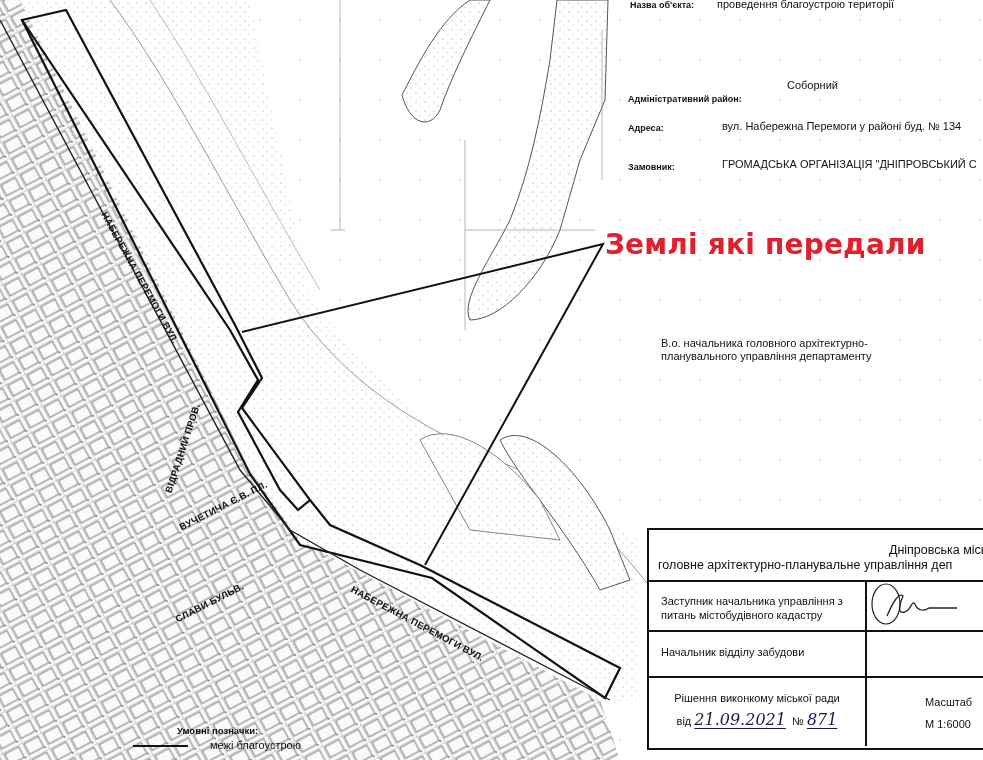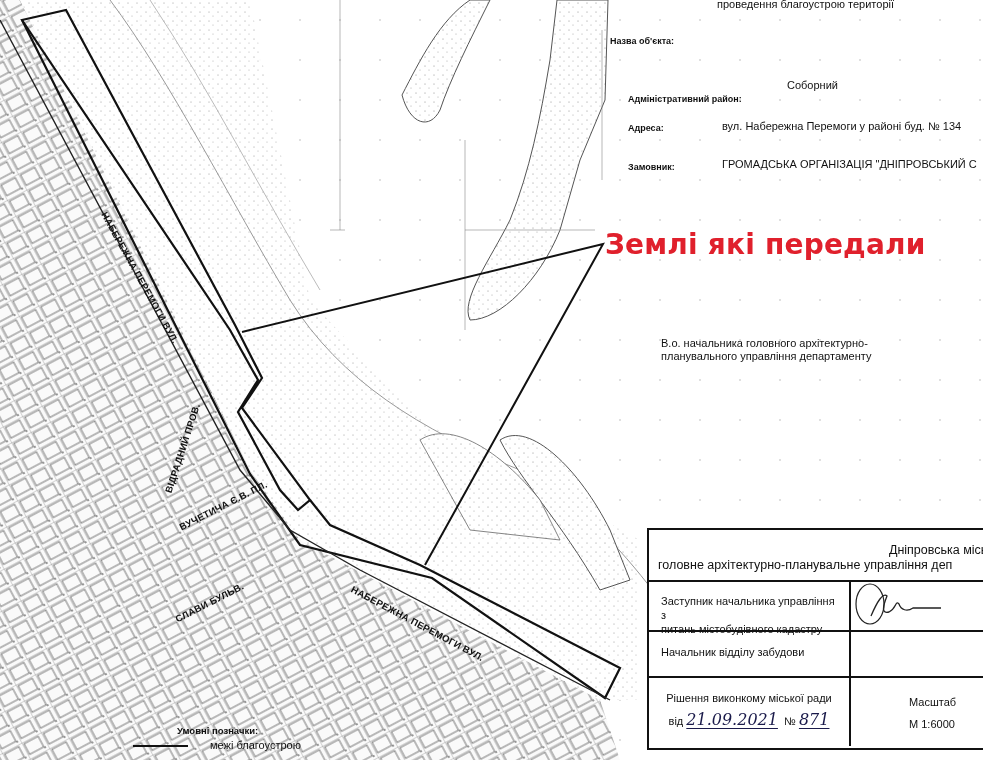--- a/index.html
+++ b/index.html
@@ -35,21 +35,21 @@
   }
   .title-block {
     position: absolute; left: 647px; top: 528px; width: 345px; height: 222px;
     border: 2px solid #111; background: #fff; box-sizing: border-box;
   }
   .tb-header { height: 50px; border-bottom: 2px solid #111; position: relative; }
   .tb-org { position: absolute; right: -10px; top: 13px; font-size: 12.5px; white-space: nowrap; }
   .tb-dept { position: absolute; left: 9px; top: 28px; font-size: 12.5px; white-space: nowrap; }
   .tb-row { display: flex; border-bottom: 2px solid #111; box-sizing: border-box; }
   .tb-row:last-child { border-bottom: none; }
-  .tb-cell-left { width: 202px; border-right: 2px solid #111; box-sizing: border-box; padding: 0 12px; font-size: 11px; }
+  .tb-cell-left { width: 218px; border-right: 2px solid #111; box-sizing: border-box; padding: 0 12px; font-size: 11px; }
   .tb-cell-right { flex: 1; position: relative; font-size: 11px; }
   .row-deputy { height: 50px; }
   .row-deputy .tb-cell-left { padding-top: 12px; line-height: 14px; }
   .row-head { height: 46px; }
   .row-head .tb-cell-left { padding-top: 14px; }
   .row-decision { height: 68px; }
   .row-decision .tb-cell-left { padding-top: 14px; text-align: center; }
   .decision-line { margin-top: 6px; font-size: 11px; }
   .handwritten {
     font-family: "DejaVu Serif", serif; font-style: italic; font-size: 16px;
@@ -109,21 +109,21 @@
   </g>
 
   <path d="M22 20 L66 10 L235 325 L262 378 L242 408 L310 500 L298 510 L280 490 L238 412 L258 380 L230 330 Z" fill="none" stroke="#111" stroke-width="2.2"></path>
   <path d="M22 20 L250 474 L300 545 L432 578 L605 698 L620 668 L420 565 L330 525 L310 500" fill="none" stroke="#111" stroke-width="2.2"></path>
 
   <path d="M0 20 L240 470 L290 530 L360 570 L610 700" fill="none" stroke="#222" stroke-width="1.4"></path>
 
   <path d="M242 332 L603 244 L425 565" fill="none" stroke="#111" stroke-width="2"></path>
 </svg>
 
-<div class="info-label" style="left:610px;top:0px;margin-top:36px;">Назва об'єкта:</div>
+<div class="info-label" style="left:630px;top:0px;">Назва об'єкта:</div>
 <div class="info-value" style="left:717px;top:-2px;">проведення благоустрою території</div>
 
 <div class="info-label" style="left:628px;top:94px;">Адміністративний район:</div>
 <div class="info-value" style="left:787px;top:79px;">Соборний</div>
 
 <div class="info-label" style="left:628px;top:123px;">Адреса:</div>
 <div class="info-value" style="left:722px;top:120px;">вул. Набережна Перемоги у районі буд. № 134</div>
 
 <div class="info-label" style="left:628px;top:162px;">Замовник:</div>
 <div class="info-value" style="left:722px;top:158px;">ГРОМАДСЬКА ОРГАНІЗАЦІЯ "ДНІПРОВСЬКИЙ С</div>

